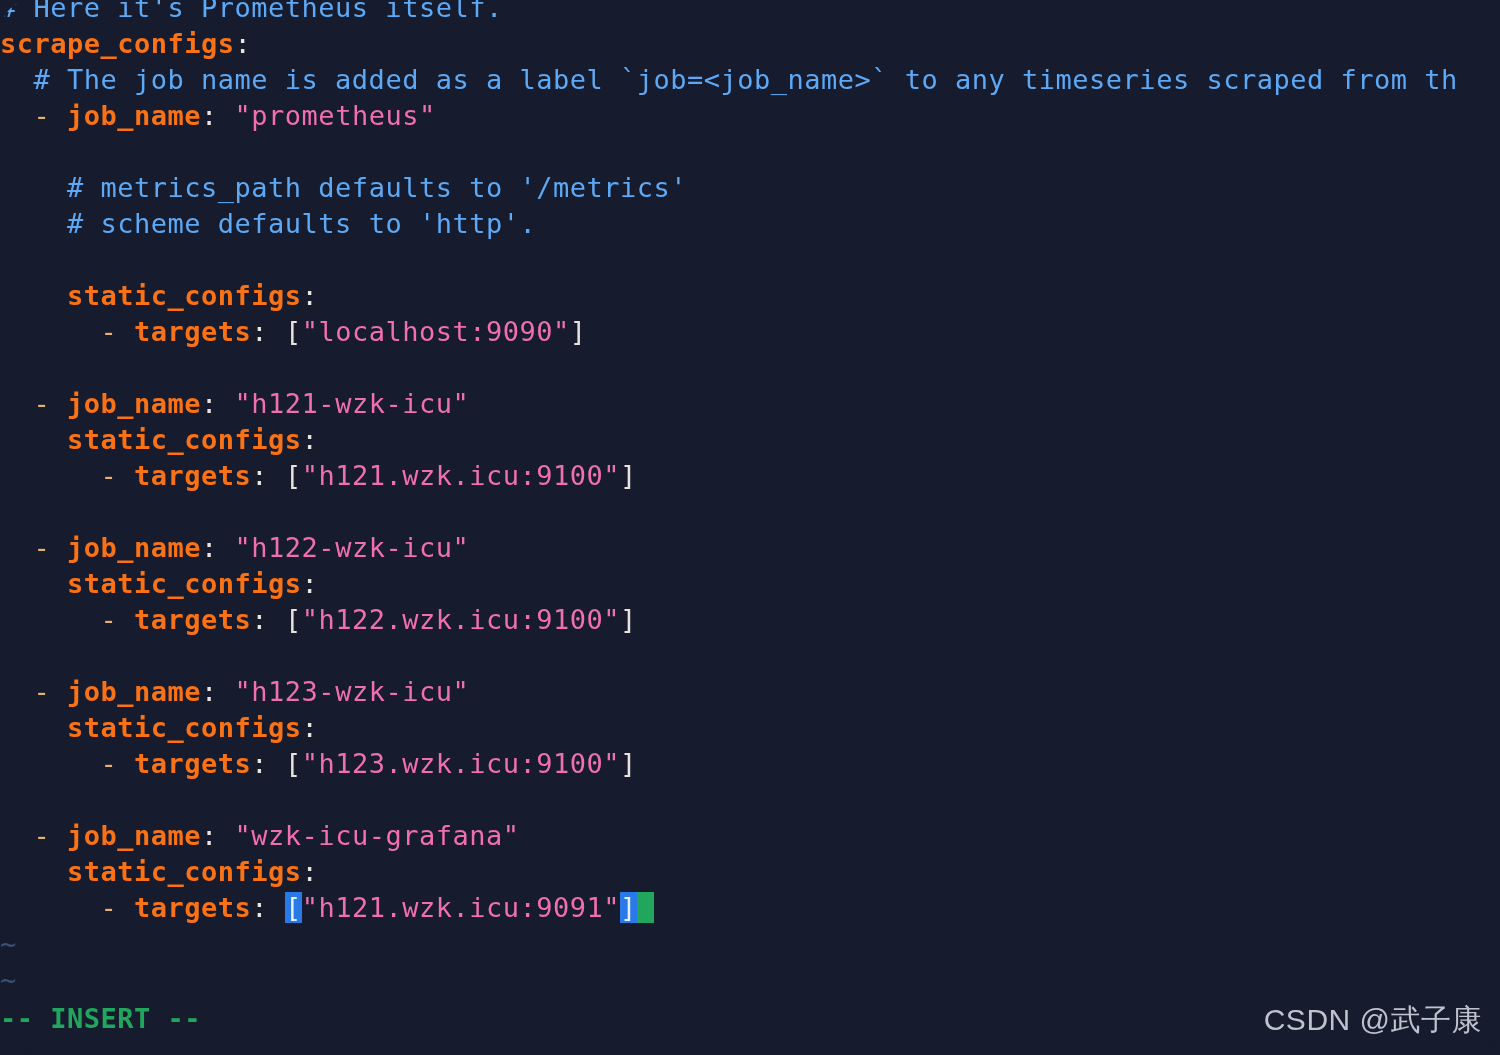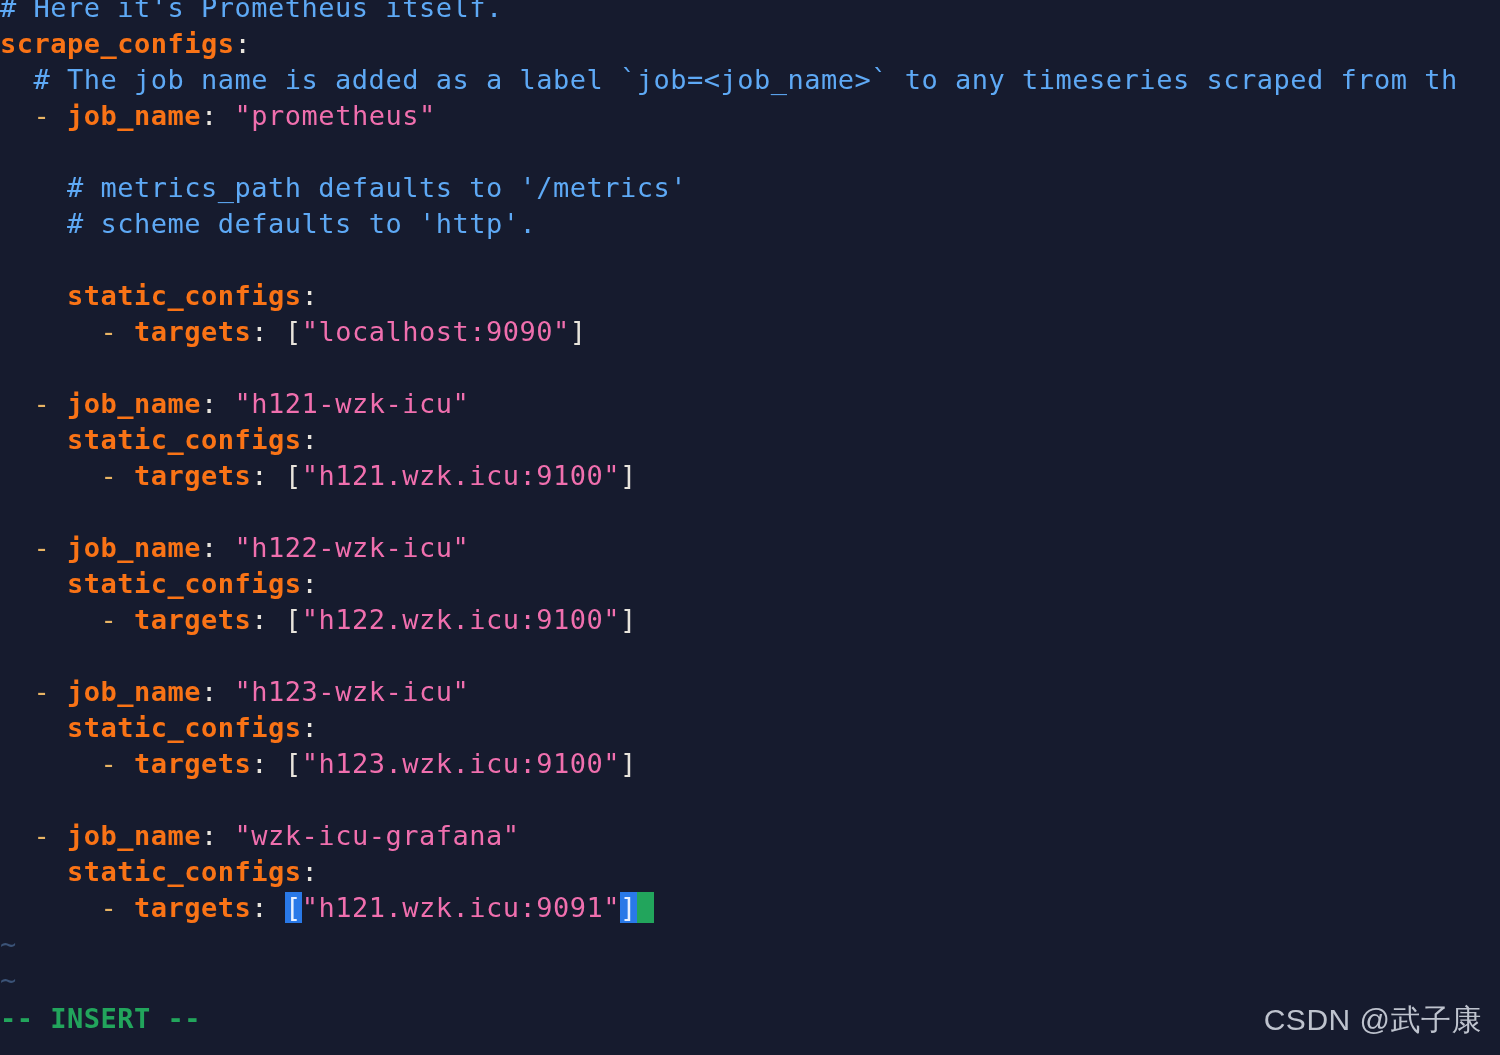--- a/index.html
+++ b/index.html
@@ -13,20 +13,21 @@
     overflow: hidden;
     font-family: "DejaVu Sans Mono", "Liberation Mono", monospace;
   }
 
   #terminal {
     position: relative;
     width: 1500px;
     height: 1055px;
     background: #161b2e;
     overflow: hidden;
+    border-radius: 32px;
   }
 
   #code-area {
     position: absolute;
     left: 0;
     top: -10px;
     width: 1500px;
     font-size: 27px;
     line-height: 36px;
     letter-spacing: 0.5px;

